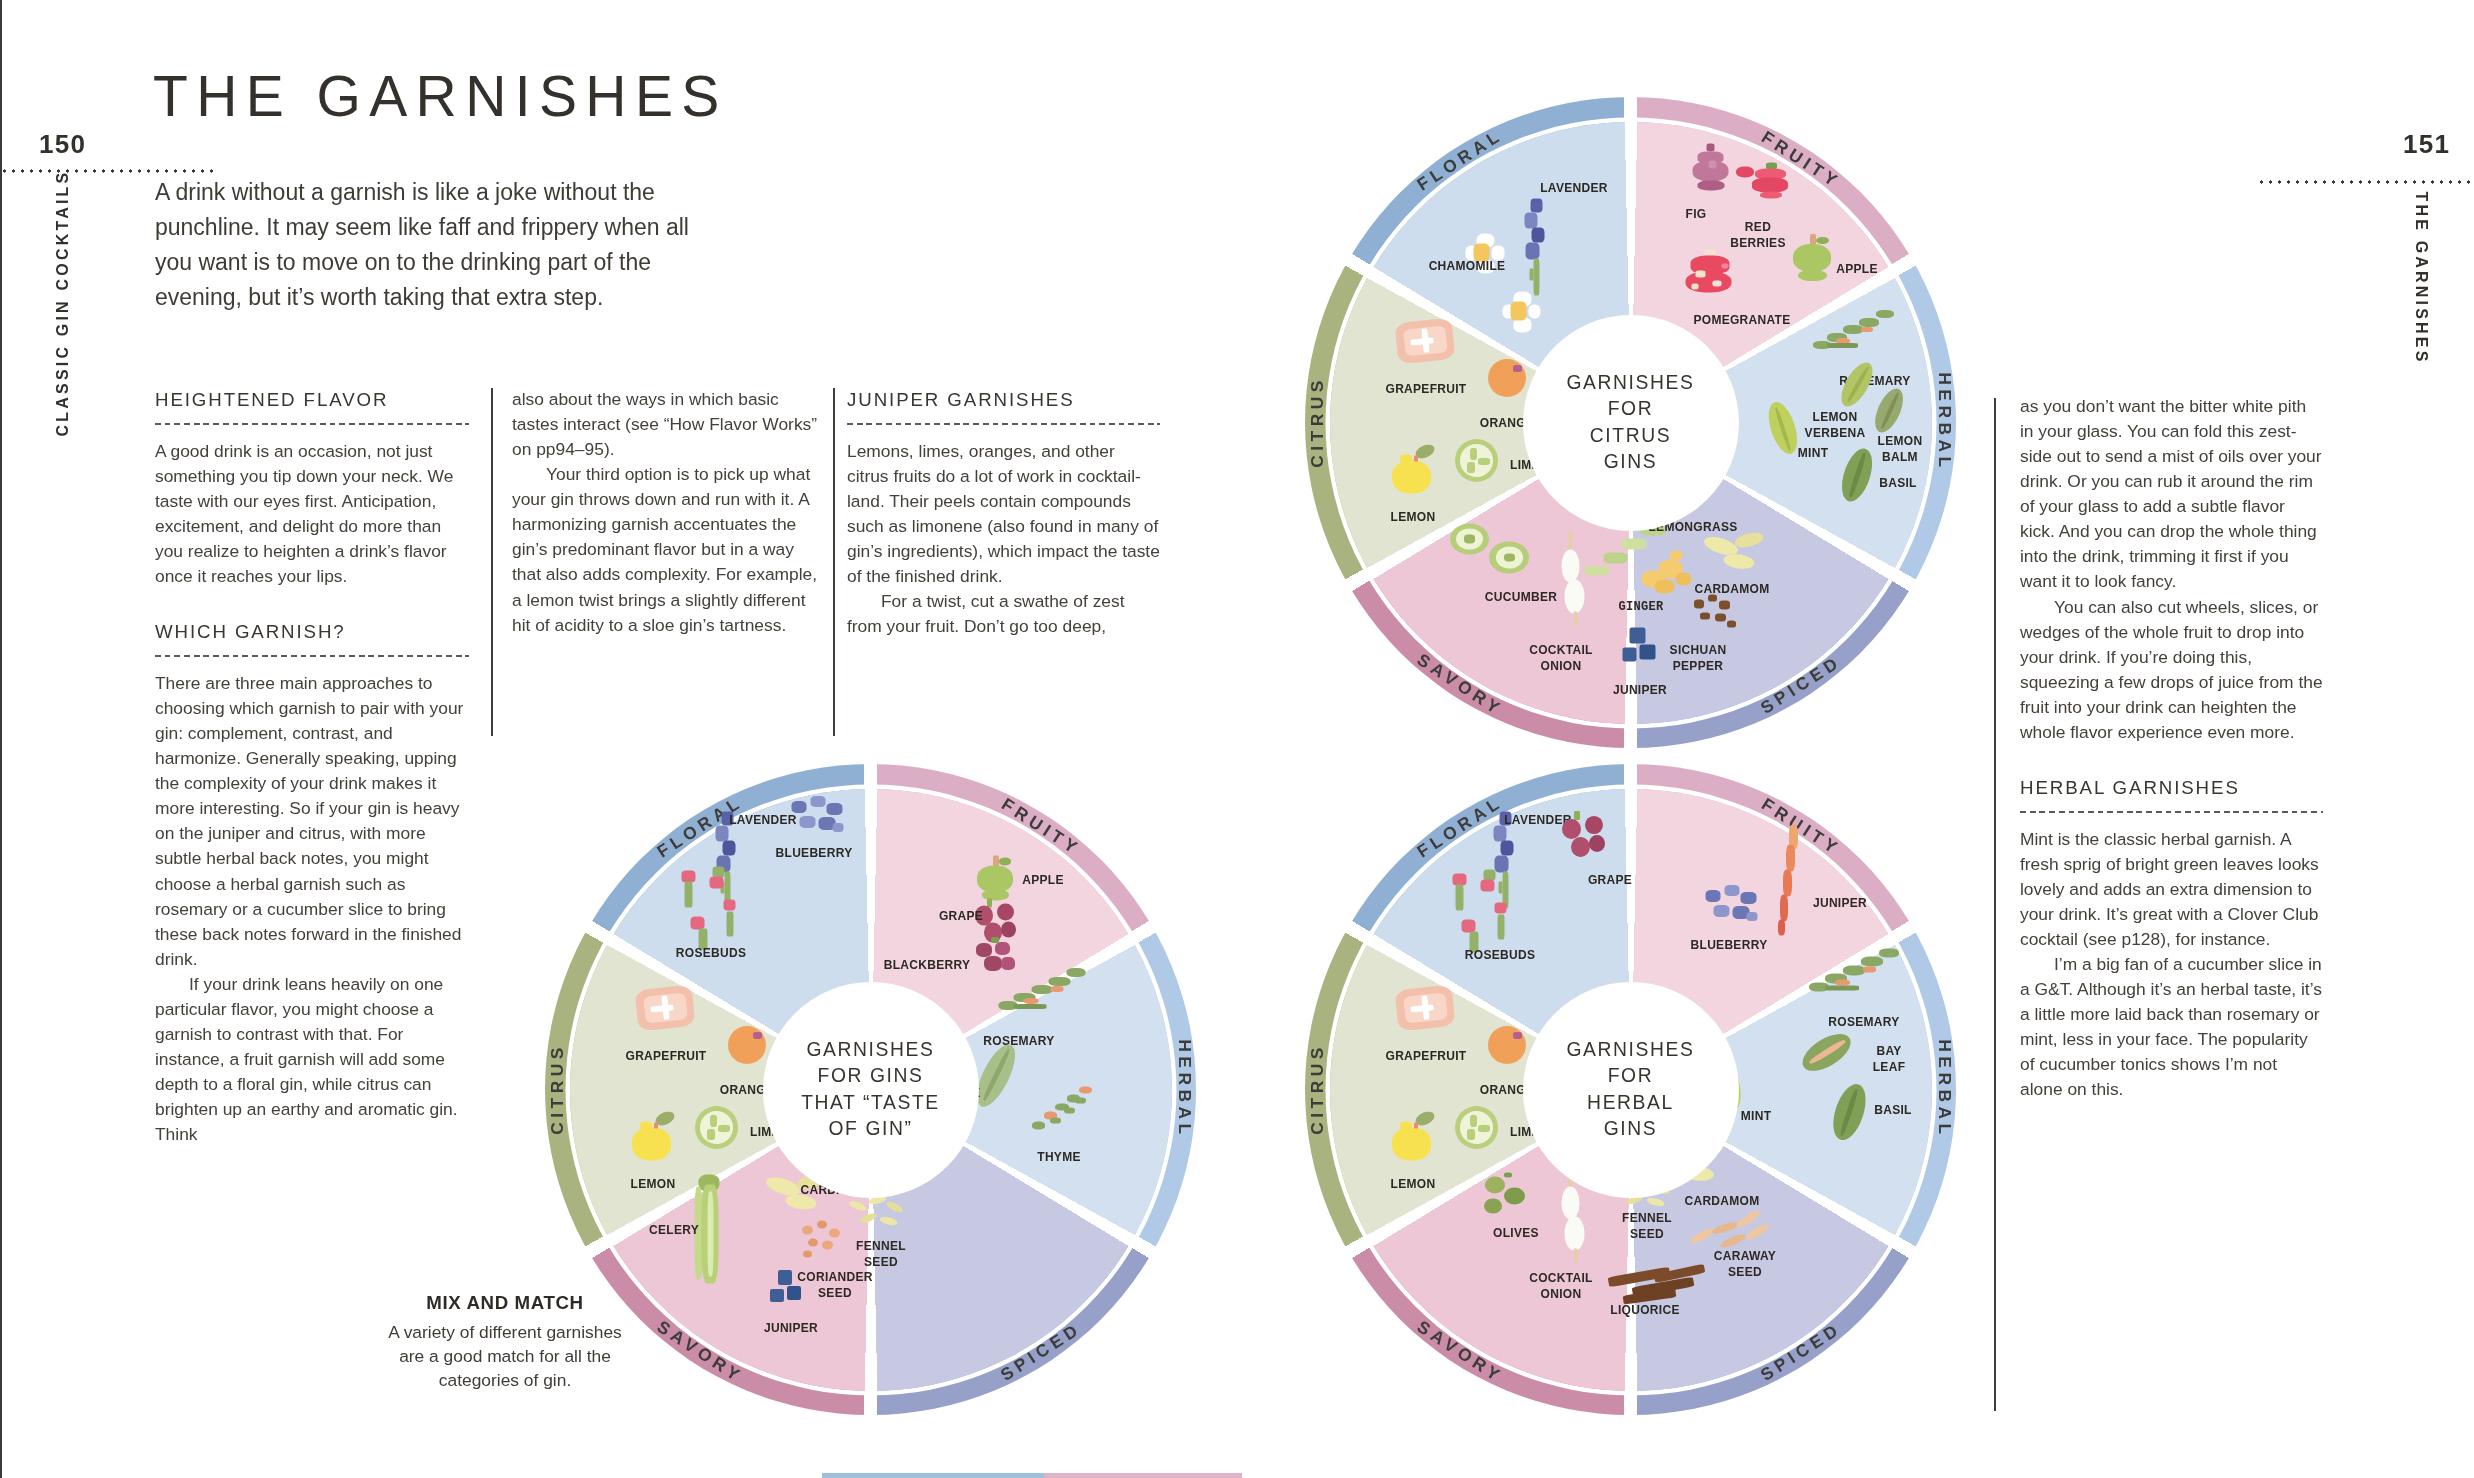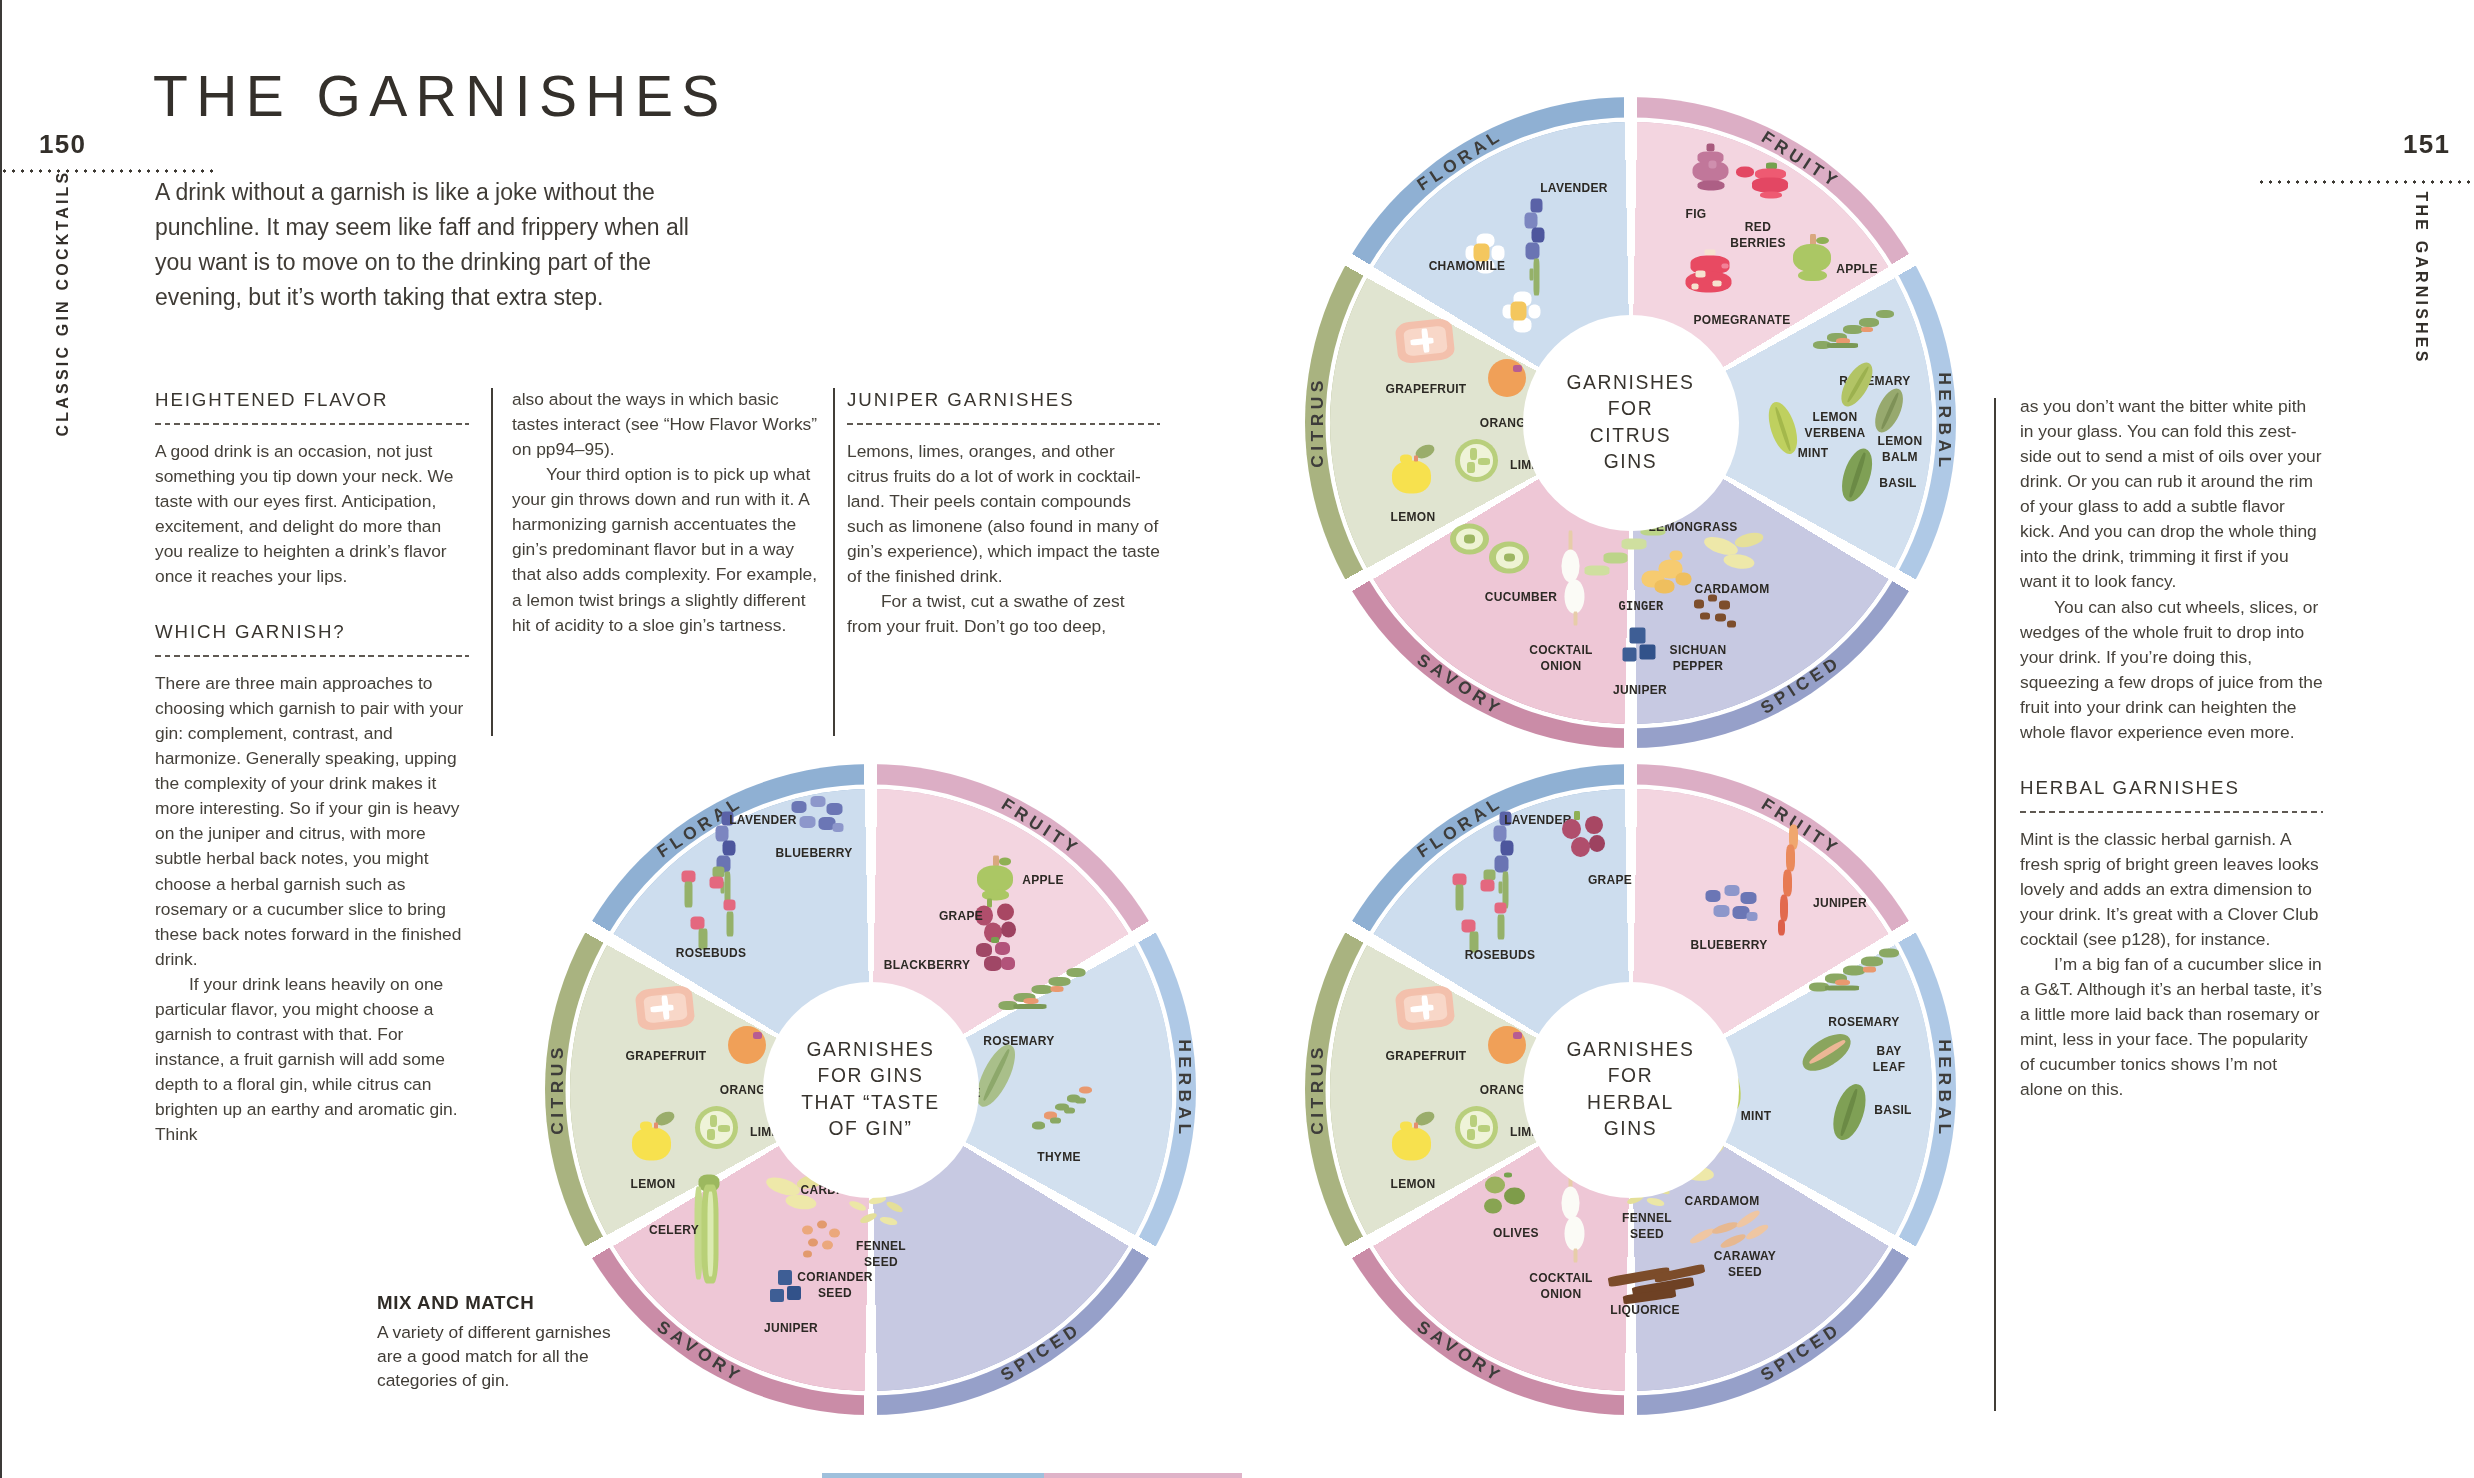--- a/index.html
+++ b/index.html
@@ -18,21 +18,21 @@
   
   .col{font-size:17.4px;line-height:1.44;color:#45413a;}
   .col h2{font-size:18.7px;font-weight:500;letter-spacing:1.9px;color:#39352f;margin:0;}
   .col h2.later{margin-top:30px;}
   .dashes{height:1.9px;background-image:repeating-linear-gradient(90deg,#5f5952 0 5.8px,transparent 5.8px 9.7px);
     margin:9px 0 14px 0;}
   .col p{margin:0;}
   .col p.indent{text-indent:34px;}
   .divider{width:1.9px;background:#413d37;}
   
-  .caption{text-align:left;}
+  .caption{text-align:center;margin-left:8px;}
   .cap-title{font-size:18.7px;font-weight:700;letter-spacing:0.6px;color:#2f2b26;margin-bottom:6.4px;}
   .cap-body{font-size:17.4px;line-height:1.38;color:#403c36;}
   
   .wheel{position:absolute;width:651px;height:651px;}
   .ring{position:absolute;inset:0;border-radius:50%;}
   .fillc{position:absolute;inset:24.5px;border-radius:50%;box-shadow:0 0 0 4.5px #ffffff;}
   .hub{position:absolute;width:216px;height:216px;left:50%;top:50%;transform:translate(-50%,-50%);
     background:#ffffff;border-radius:50%;display:flex;align-items:center;justify-content:center;text-align:center;}
   .hub .ct{font-size:19.3px;font-weight:500;letter-spacing:1.6px;line-height:1.35;color:#38342e;white-space:pre-line;}
   .ringlab{position:absolute;font-size:17.4px;font-weight:600;letter-spacing:4.5px;color:#3d3c3a;white-space:nowrap;}
@@ -75,21 +75,21 @@
   <div class="abs col" style="left:512px;top:387px;width:309px;">
     <p>also about the ways in which basic tastes interact (see “How Flavor Works” on pp94–95).</p>
     <p class="indent">Your third option is to pick up what your gin throws down and run with it. A harmonizing garnish accentuates the gin’s predominant flavor but in a way that also adds complexity. For example, a lemon twist brings a slightly different hit of acidity to a sloe gin’s tartness.</p>
   </div>
 
   <div class="abs divider" style="left:833px;top:388px;height:348px;"></div>
 
   <div class="abs col" style="left:847px;top:387px;width:313px;">
     <h2>JUNIPER GARNISHES</h2>
     <div class="dashes"></div>
-    <p>Lemons, limes, oranges, and other citrus fruits do a lot of work in cocktail-land. Their peels contain compounds such as limonene (also found in many of gin’s experience), which impact the taste of the finished drink.</p>
+    <p>Lemons, limes, oranges, and other citrus fruits do a lot of work in cocktail-land. Their peels contain compounds such as limonene (also found in many of gin’s ingredients), which impact the taste of the finished drink.</p>
     <p class="indent">For a twist, cut a swathe of zest from your fruit. Don’t go too deep,</p>
   </div>
 
   <div class="abs divider" style="left:1994px;top:398px;height:1013px;"></div>
   <div class="abs col" style="left:2020px;top:394px;width:303px;">
     <p>as you don’t want the bitter white pith in your glass. You can fold this zest-side out to send a mist of oils over your drink. Or you can rub it around the rim of your glass to add a subtle flavor kick. And you can drop the whole thing into the drink, trimming it first if you want it to look fancy.</p>
     <p class="indent">You can also cut wheels, slices, or wedges of the whole fruit to drop into your drink. If you’re doing this, squeezing a few drops of juice from the fruit into your drink can heighten the whole flavor experience even more.</p>
     <h2 class="later">HERBAL GARNISHES</h2>
     <div class="dashes"></div>
     <p>Mint is the classic herbal garnish. A fresh sprig of bright green leaves looks lovely and adds an extra dimension to your drink. It’s great with a Clover Club cocktail (see p128), for instance.</p>

